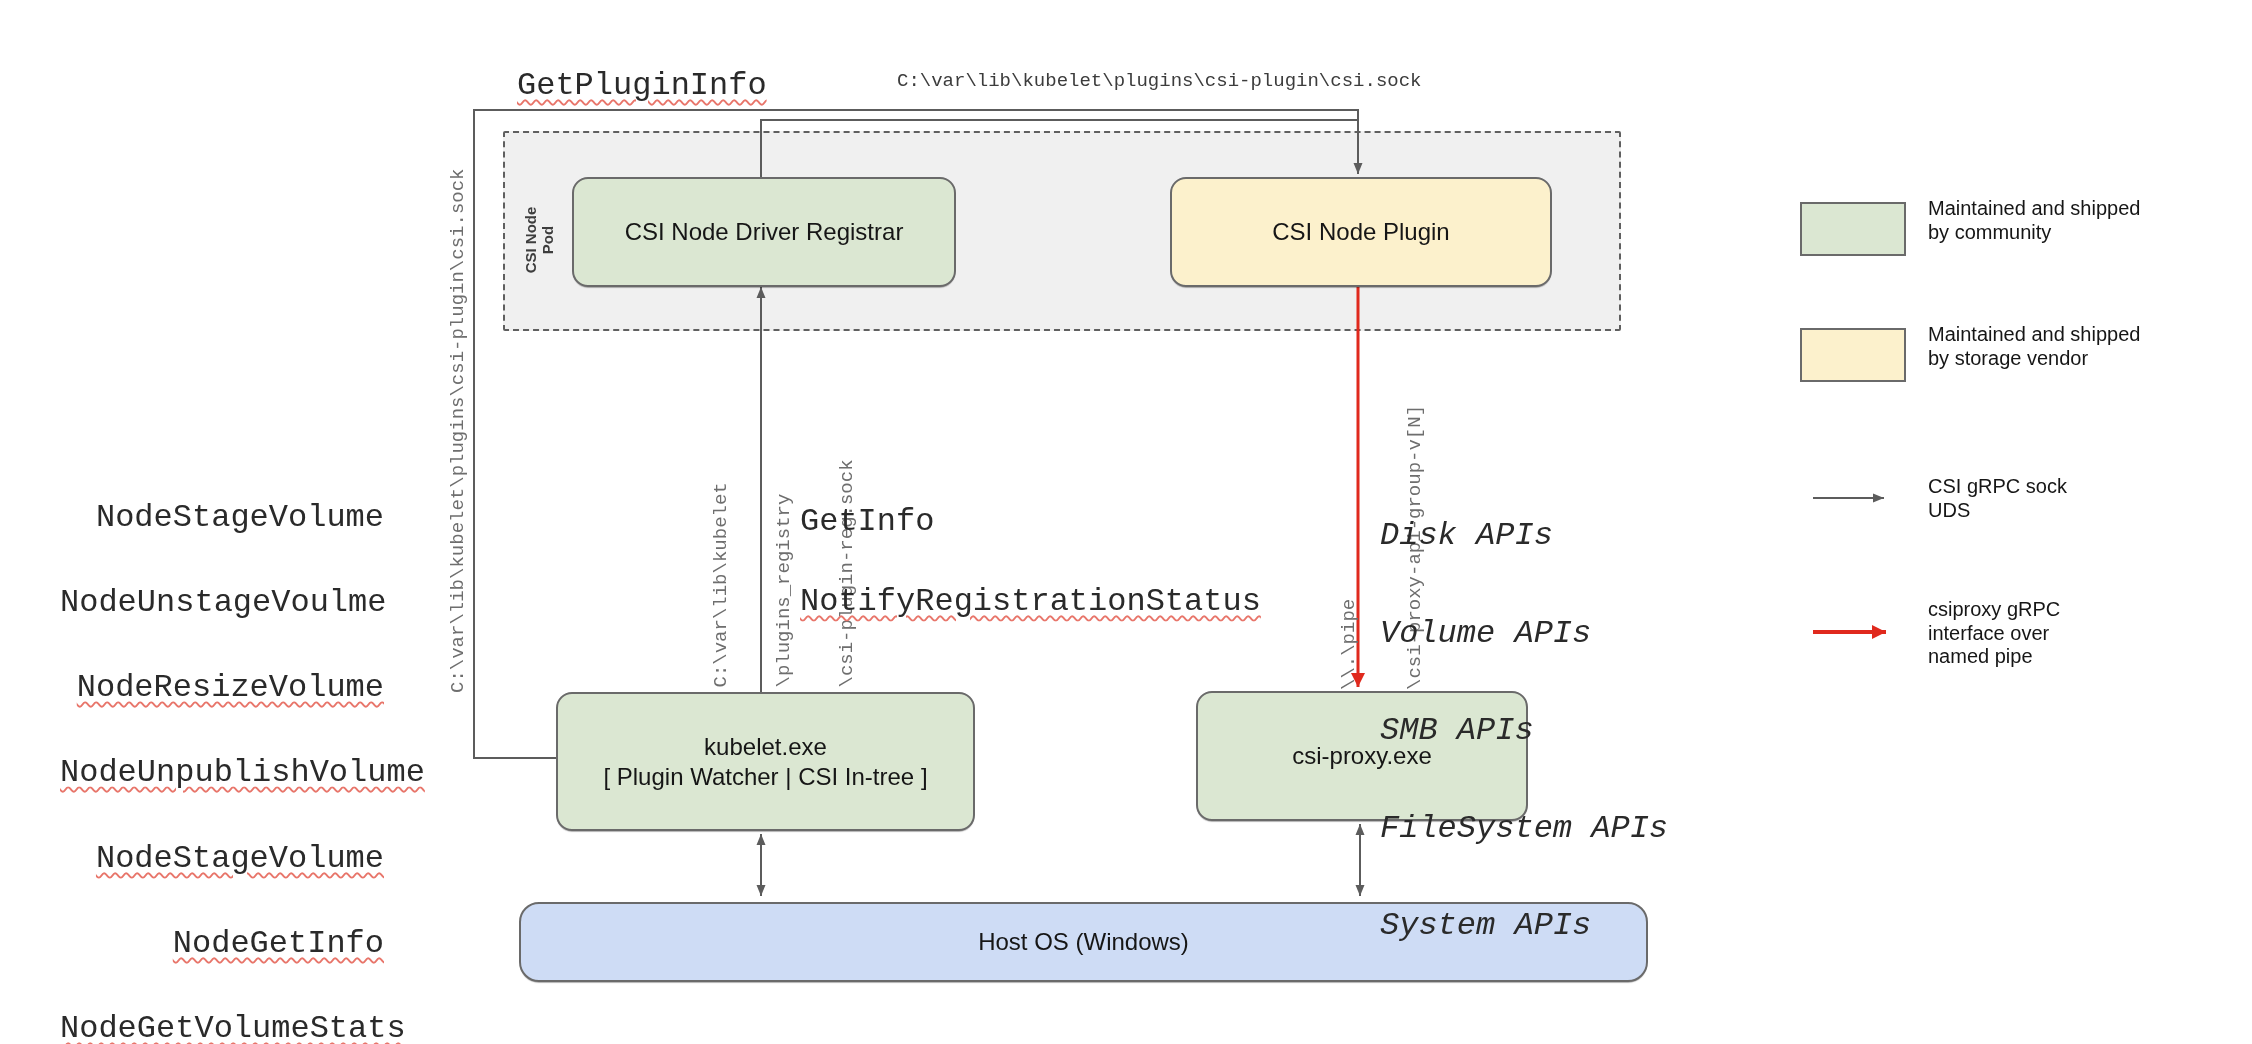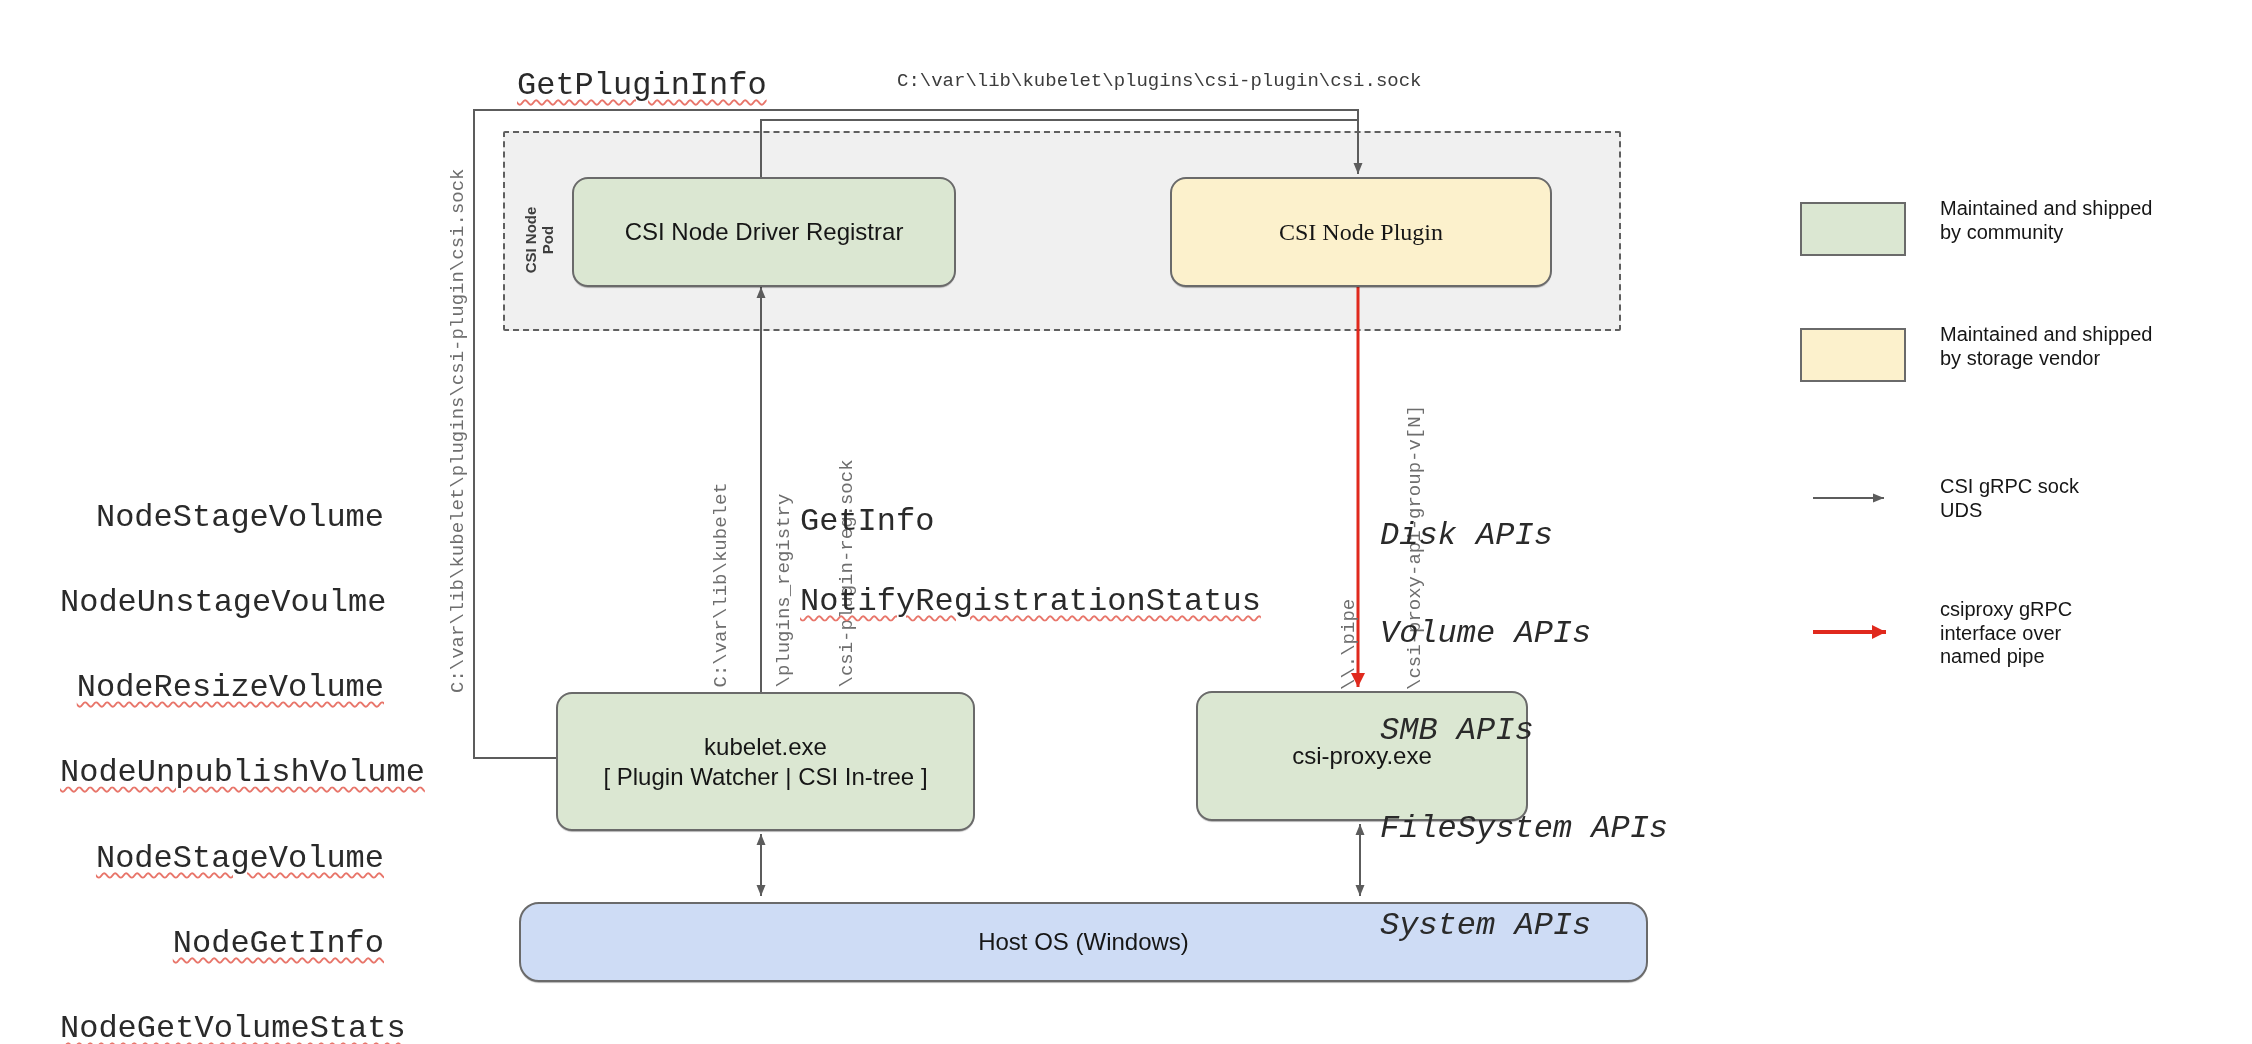--- a/index.html
+++ b/index.html
@@ -11,21 +11,21 @@
   .stage{position:relative;width:2252px;height:1044px;background:#fff;overflow:hidden;
          font-family:"Liberation Sans", sans-serif;color:var(--ink);}
   .wires{position:absolute;left:0;top:0;width:2252px;height:1044px;pointer-events:none;}
 
   .box{position:absolute;display:flex;flex-direction:column;align-items:center;justify-content:center;
        border:2px solid var(--box_border);border-radius:16px;font-size:24px;line-height:30px;
        color:var(--ink);text-align:center;box-shadow:0 2px 1px -1px rgba(0,0,0,.30);}
   .pod{position:absolute;left:503px;top:131px;width:1114px;height:196px;
        background:var(--pod_fill);border:2px dashed #5f5f5f;border-radius:2px;}
   .registrar{left:572px;top:177px;width:380px;height:106px;background:var(--green_fill);text-align:right;}
-  .plugin{left:1170px;top:177px;width:378px;height:106px;background:var(--yellow_fill);font-family:Liberation Serif, serif;}
+  .plugin{left:1170px;top:177px;width:378px;height:106px;background:var(--yellow_fill);}
   .kubelet{left:556px;top:692px;width:415px;height:135px;background:var(--green_fill);}
   .proxy{left:1196px;top:691px;width:328px;height:126px;background:var(--green_fill);}
   .host{left:519px;top:902px;width:1125px;height:76px;background:var(--blue_fill);border-radius:20px;}
 
   .mono{position:absolute;font-family:"Liberation Mono","DejaVu Sans Mono",monospace;white-space:pre;}
   .lg{font-size:32px;color:var(--mono_dark);}
   .path{font-size:19px;color:var(--path_dark);}
   .vlabel{transform:rotate(-90deg);}
   .gray{color:var(--path_gray);}
   .squig{text-decoration:underline;text-decoration-style:wavy;
@@ -37,21 +37,21 @@
   .lbl-registry{left:585px;top:541px;width:230px;height:63px;line-height:21px;}
   .lbl-pipe{left:1171px;top:523px;width:290px;height:44px;line-height:22px;}
   .pod-label{position:absolute;left:483px;top:231px;width:96px;height:18px;
              font-size:15px;font-weight:bold;color:#3d3d3d;text-align:center;
              font-family:"Liberation Sans",sans-serif;}
   .methods{left:60px;top:447px;width:324px;text-align:right;line-height:28.4px;}
   .getinfo{left:800px;top:456px;line-height:26.5px;}
   .apis{left:1380px;top:455px;line-height:32.5px;font-style:italic;}
 
   .legend-swatch{position:absolute;width:102px;height:50px;border:2px solid var(--box_border);}
-  .legend-text{position:absolute;left:1928px;font-size:20px;line-height:23.5px;color:var(--ink);margin-left:12px;}
+  .legend-text{position:absolute;left:1928px;font-size:20px;line-height:23.5px;color:var(--ink);}
 </style>
 </head>
 <body>
 
 <div class="stage">
 
   <div class="pod"></div>
   <div class="pod-label vlabel">CSI Node Pod</div>
 
   <svg class="wires">

